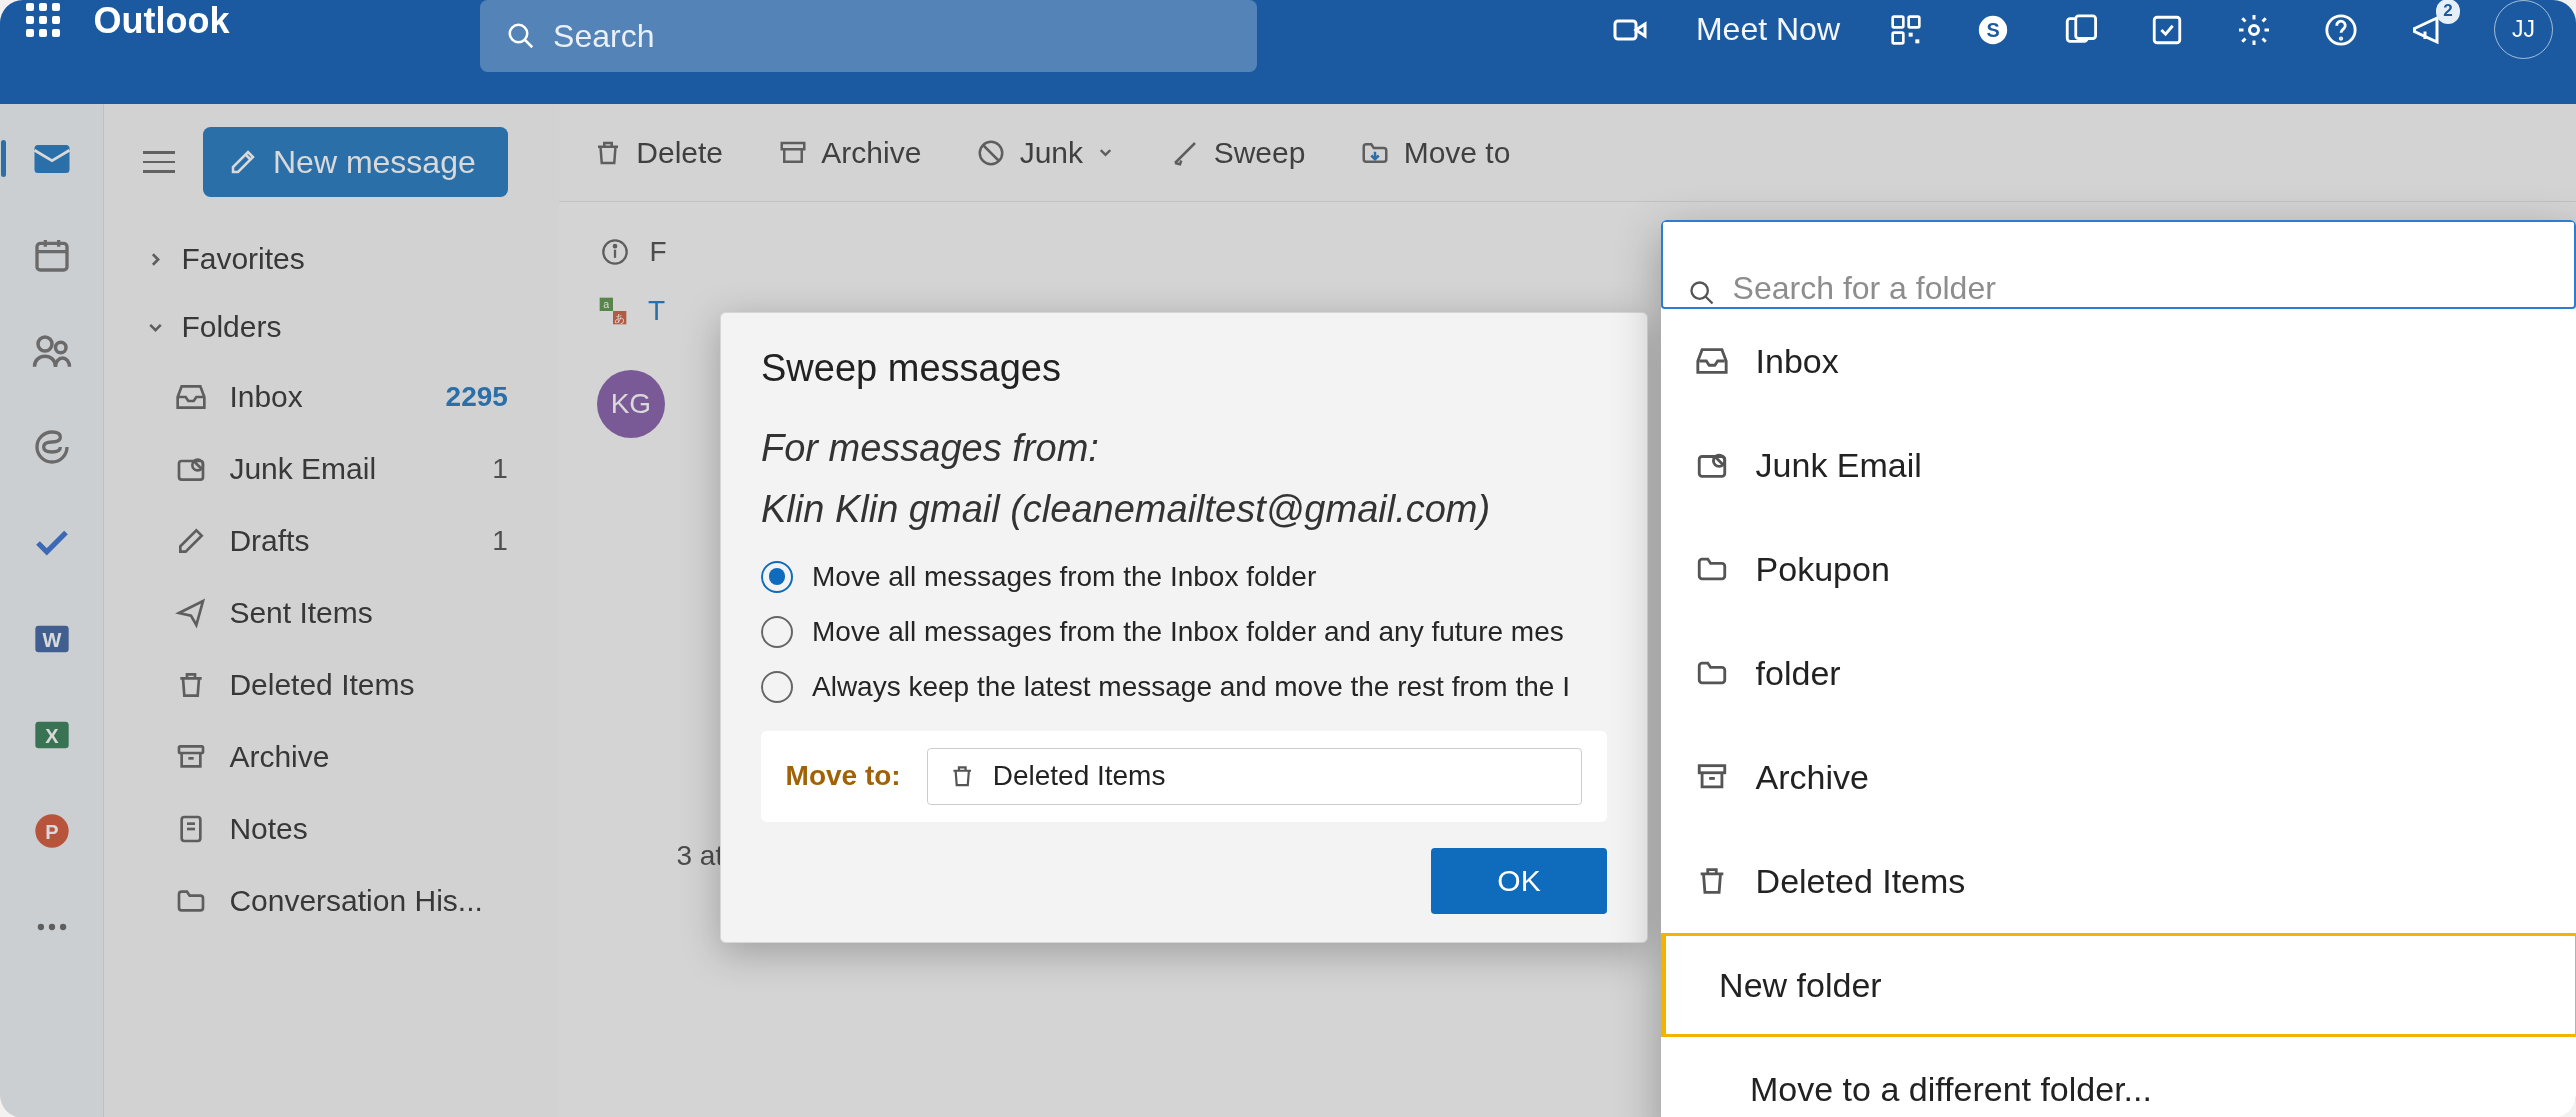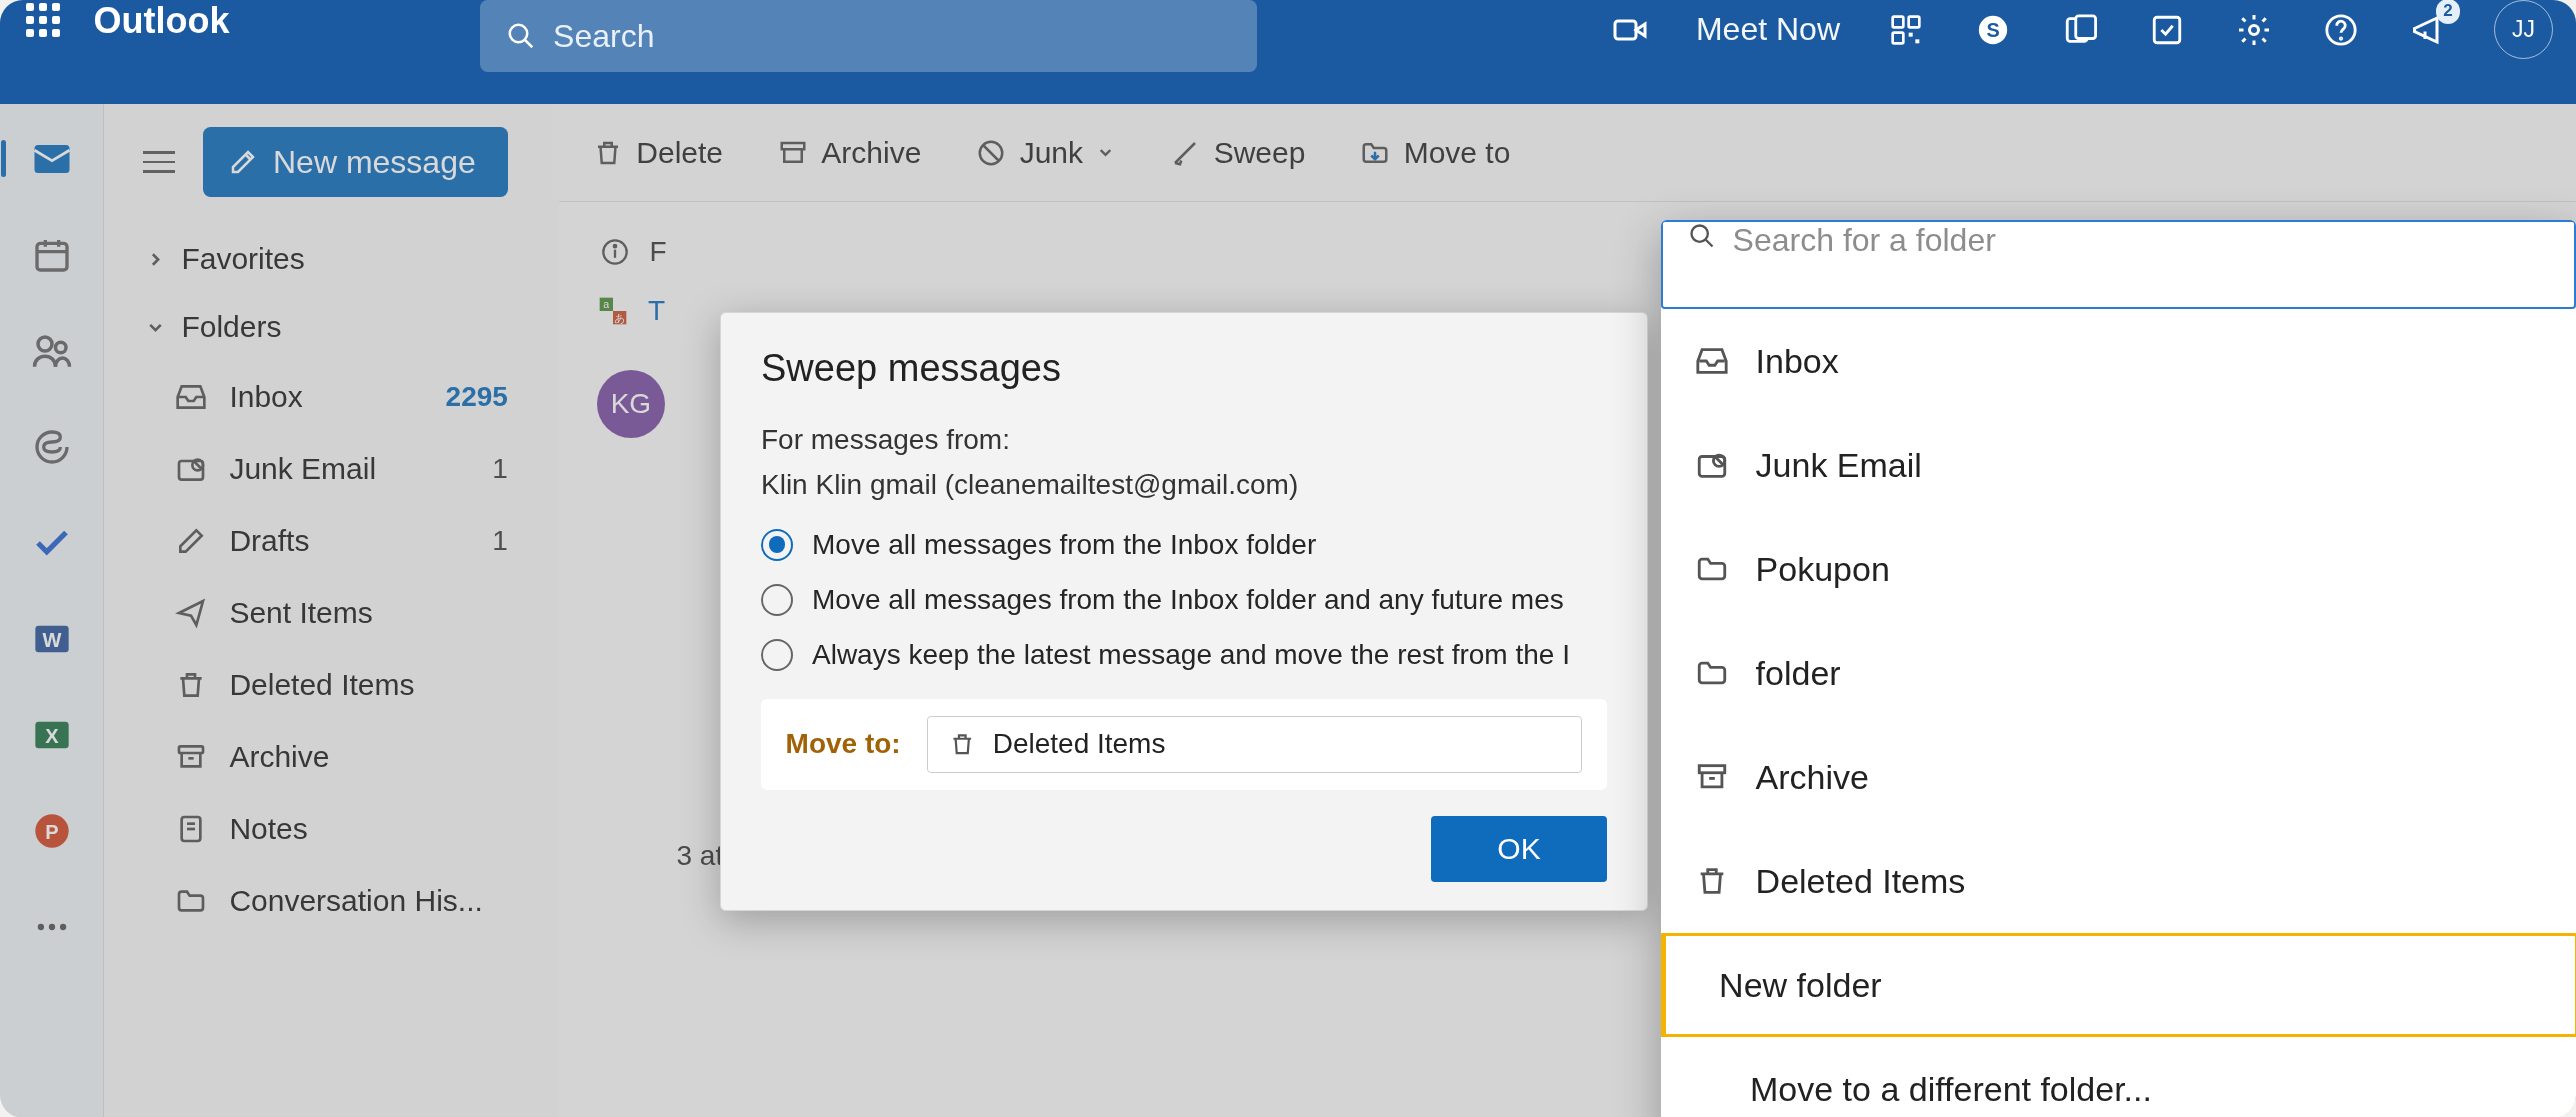--- a/index.html
+++ b/index.html
@@ -54,35 +54,35 @@
   .msgpeek { padding:24.6px 26.5px; }
   .filterbar { display:flex; align-items:center; gap:21px; padding:9.5px 15px; color:#3b3b3b; font-size:28px; }
   .tabrow { display:flex; align-items:center; gap:19px; padding:17px 11.4px; }
   .msgrow { display:flex; align-items:center; gap:24.6px; padding:26.5px 11.4px; }
   .avatar-kg { width:68px; height:68px; border-radius:50%; background:#7b4fa3; color:#fff; display:flex; align-items:center; justify-content:center; font-size:28px; font-weight:400; }
   .attach-row { display:flex; align-items:center; gap:34px; padding:15px 19px 15px 91px; color:#3b3b3b; font-size:28px; position:relative; top:360px; }
 
   
   .sweep-dialog { position:absolute; left:720px; top:208px; width:928px; background:#f3f3f3; border:0.9px solid #d6d6d6; border-radius:5.7px; box-shadow:0 9.5px 38px rgba(0,0,0,.25); z-index:20; padding:34px 40px 28px; }
   .sweep-dialog h2 { font-size:38px; font-weight:400; color:#222; margin-bottom:28px; }
-  .sweep-from { font-size:28px; color:#333; line-height:1.6; margin-bottom:21px; }
+  .sweep-from { font-size:38px; color:#333; line-height:1.6; margin-bottom:21px;font-style:italic; }
   .radio-list { display:flex; flex-direction:column; gap:23px; margin-bottom:28px; }
   .radio-row { display:flex; align-items:center; gap:19px; font-size:28px; color:#252525; cursor:pointer; }
   .radio { width:32px; height:32px; border:2.8px solid #666; border-radius:50%; flex-shrink:0; position:relative; }
   .radio.checked { border-color:#0f6cbd; }
   .radio.checked::after { content:''; position:absolute; inset:5.7px; background:#0f6cbd; border-radius:50%; }
   .moveto-row { display:flex; align-items:center; gap:26.5px; background:#fff; border-radius:5.7px; padding:17px 24.6px; margin-bottom:26.5px; }
   .moveto-row .lbl { font-size:28px; color:#a16207;font-weight:bold; }
   .moveto-box { flex:1; border:0.9px solid #ccc; border-radius:3.8px; height:57px; display:flex; align-items:center; gap:17px; padding:0 21px; font-size:28px; color:#222; }
   .btn-row { display:flex; justify-content:flex-end; gap:19px; }
   .btn-ok { background:#0f6cbd; color:#fff; border:none; width:176px; height:66px; font-size:30px; border-radius:3.8px; cursor:pointer; }
 
   
   .folder-picker { position:absolute; left:1661px; top:116px; width:915px; background:#fff; border-radius:5.7px; box-shadow:0 15px 47px rgba(0,0,0,.3); z-index:40; overflow:hidden; }
-  .picker-search { height:89px; border:2.8px solid #2b7cd3; border-radius:3.8px; margin:0; display:flex; align-items:flex-start; gap:17px; padding:0 24.6px; font-size:32px; color:#777; }
+  .picker-search { height:89px; border:2.8px solid #2b7cd3; border-radius:3.8px; margin:0; display:flex; align-items:flex-end; gap:17px; padding:0 24.6px; font-size:32px; color:#777; }
   .picker-search input { border:none; outline:none; font-size:32px; flex:1; color:#222; }
   .picker-search input::placeholder { color:#8d8d8d; }
   .picker-list { display:flex; flex-direction:column; }
   .picker-item { height:104px; display:flex; align-items:center; gap:24.6px; padding:0 32px; font-size:34px; color:#222; cursor:pointer; }
   .picker-item.newfolder { border:3.8px solid #f2b400; border-left-width:7.6px; border-radius:3.8px; margin:0 -1.9px; padding-left:53px; }
   .picker-item.action { padding-left:89px; }
   .picon { width:38px; height:38px; flex-shrink:0; display:flex; align-items:center; justify-content:center; color:#555; }
 </style>
 </head>
 <body>

